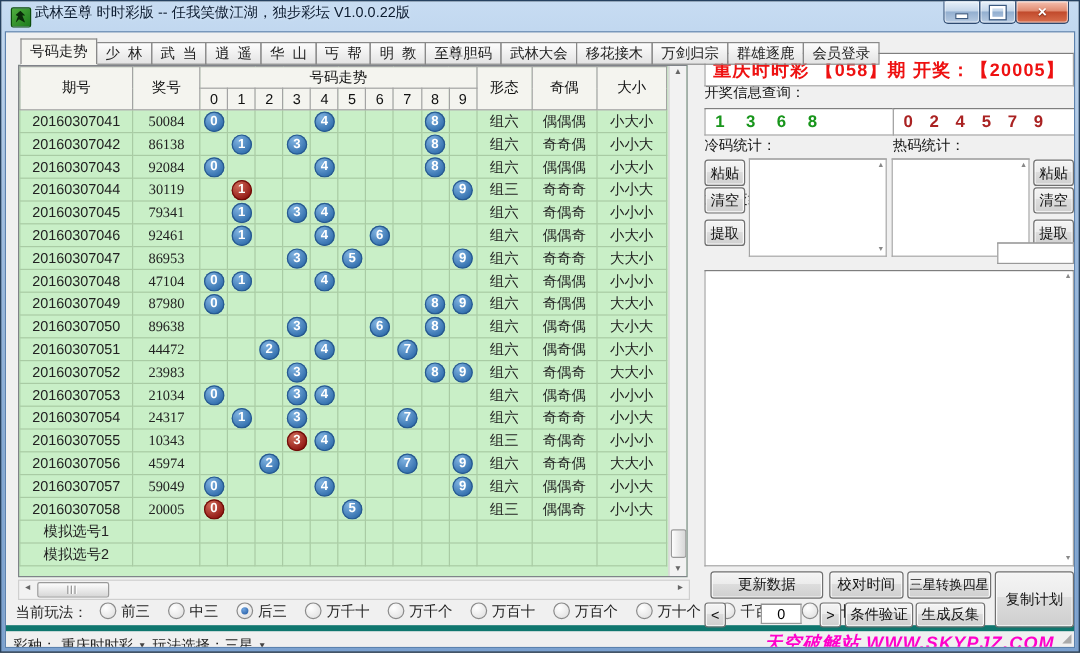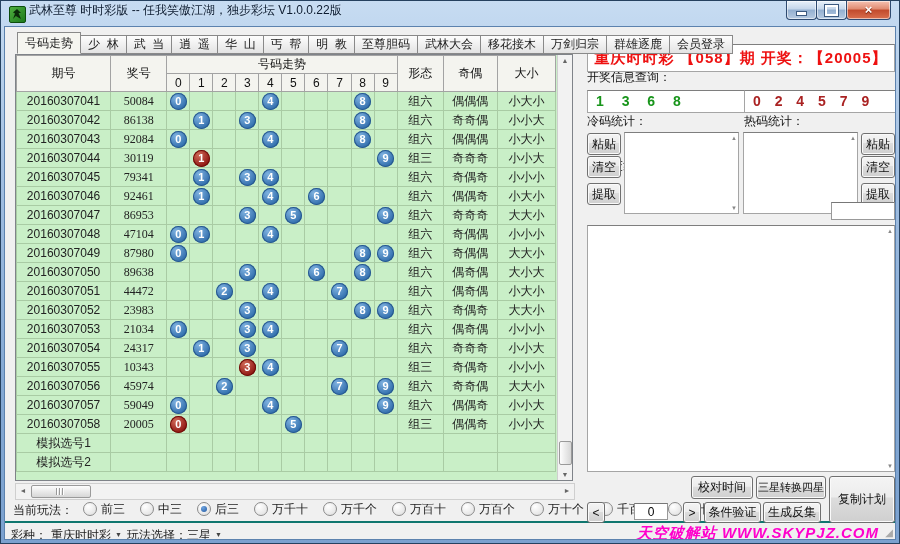--- a/index.html
+++ b/index.html
@@ -50,21 +50,21 @@
   .hscroll .left{left:0}.hscroll .right{right:0}
   .hthumb{position:absolute;left:15px;top:1px;width:58px;height:11px;background:linear-gradient(#fdfdfd,#d7d7d7);border:1px solid #9a9a9a;border-radius:2px;}
   .hthumb::after{content:"";position:absolute;left:24px;top:2px;width:1px;height:7px;background:#999;box-shadow:3px 0 0 #999,6px 0 0 #999,1px 0 0 #fff,4px 0 0 #fff,7px 0 0 #fff;}
   
   .playrow{position:absolute;left:8px;top:474px;height:18px;display:flex;align-items:center;font-size:12px;color:#222;white-space:nowrap;}
   .playlabel{margin-right:10px;}
   .play{display:inline-flex;align-items:center;margin-right:15px;cursor:default;justify-content:center;}
   .rb{width:12px;height:12px;border-radius:50%;border:1px solid #8a8a8a;background:radial-gradient(circle at 35% 30%,#fff,#dcdcdc);margin-right:4px;position:relative;}
   .rb.sel::after{content:"";position:absolute;left:3px;top:3px;width:6px;height:6px;border-radius:50%;background:radial-gradient(circle at 35% 30%,#6fa5e0,#1f56a0);}
   
-  .statusbar{position:absolute;left:0;right:0;top:494px;bottom:0;background:#f0f0f0;border-top:2px solid #0f766e;font-size:12px;color:#222;}
+  .statusbar{position:absolute;left:0;right:0;top:494px;bottom:0;background:#f0f0f0;border-top:5px solid #0f766e;font-size:12px;color:#222;}
   .statusbar .lbl{position:absolute;top:4px;}
   .dd{position:absolute;top:4px;cursor:default;}
   .dd .caret{font-size:7px;color:#444;margin-left:4px;vertical-align:2px;}
   .site{position:absolute;right:16px;top:1px;font-size:15px;font-weight:bold;font-style:italic;color:#ff00cc;letter-spacing:1px;}
   .grip{position:absolute;right:2px;bottom:1px;font-size:10px;color:#aaa;}
   
   .rp-label{position:absolute;font-size:12px;color:#111;white-space:nowrap;margin-top:39px;}
   .whitebox{position:absolute;background:#fff;border:1px solid #a5a5a5;border-top-color:#7e7e7e;}
   .draw-box{left:582px;top:17px;width:306px;height:26px;display:flex;align-items:center;justify-content:center;}
   .draw-text{color:#ee1111;font-weight:bold;font-size:15px;letter-spacing:1px;white-space:nowrap;}
@@ -592,20 +592,21 @@
       <span>注</span>
     </span>
     <span class="rp-label" style="left:760px;top:178px">中奖查询：</span>
     <input class="txt" style="left: 826px; top: 175px; width: 58px; height: 16px;">
 
     <div class="mini-ta big-ta">
       <span class="sa t">▲</span>
       <span class="sa b">▼</span>
     </div>
 
+    <div class="b7" style="left:587px;top:449px;width:92px;height:21px">更新数据</div>
     <div class="b7" style="left:686px;top:449px;width:60px;height:21px">校对时间</div>
     <div class="b7" style="left:751px;top:449px;width:68px;height:21px;font-size:11px">三星转换四星</div>
     <div class="b7" style="left:824px;top:449px;width:64px;height:45px">复制计划</div>
 
     <div class="b7" style="left:582px;top:475px;width:16px;height:19px">&lt;</div>
     <span class="rp-label" style="left:603px;top:478px">返回</span>
     <input class="txt" style="left: 629px; top: 476px; width: 28px; height: 15px; text-align: center;" value="0">
     <span class="rp-label" style="left:663px;top:478px">期</span>
     <div class="b7" style="left:678px;top:475px;width:16px;height:19px">&gt;</div>
     <div class="b7" style="left:699px;top:475px;width:55px;height:19px">条件验证</div>

